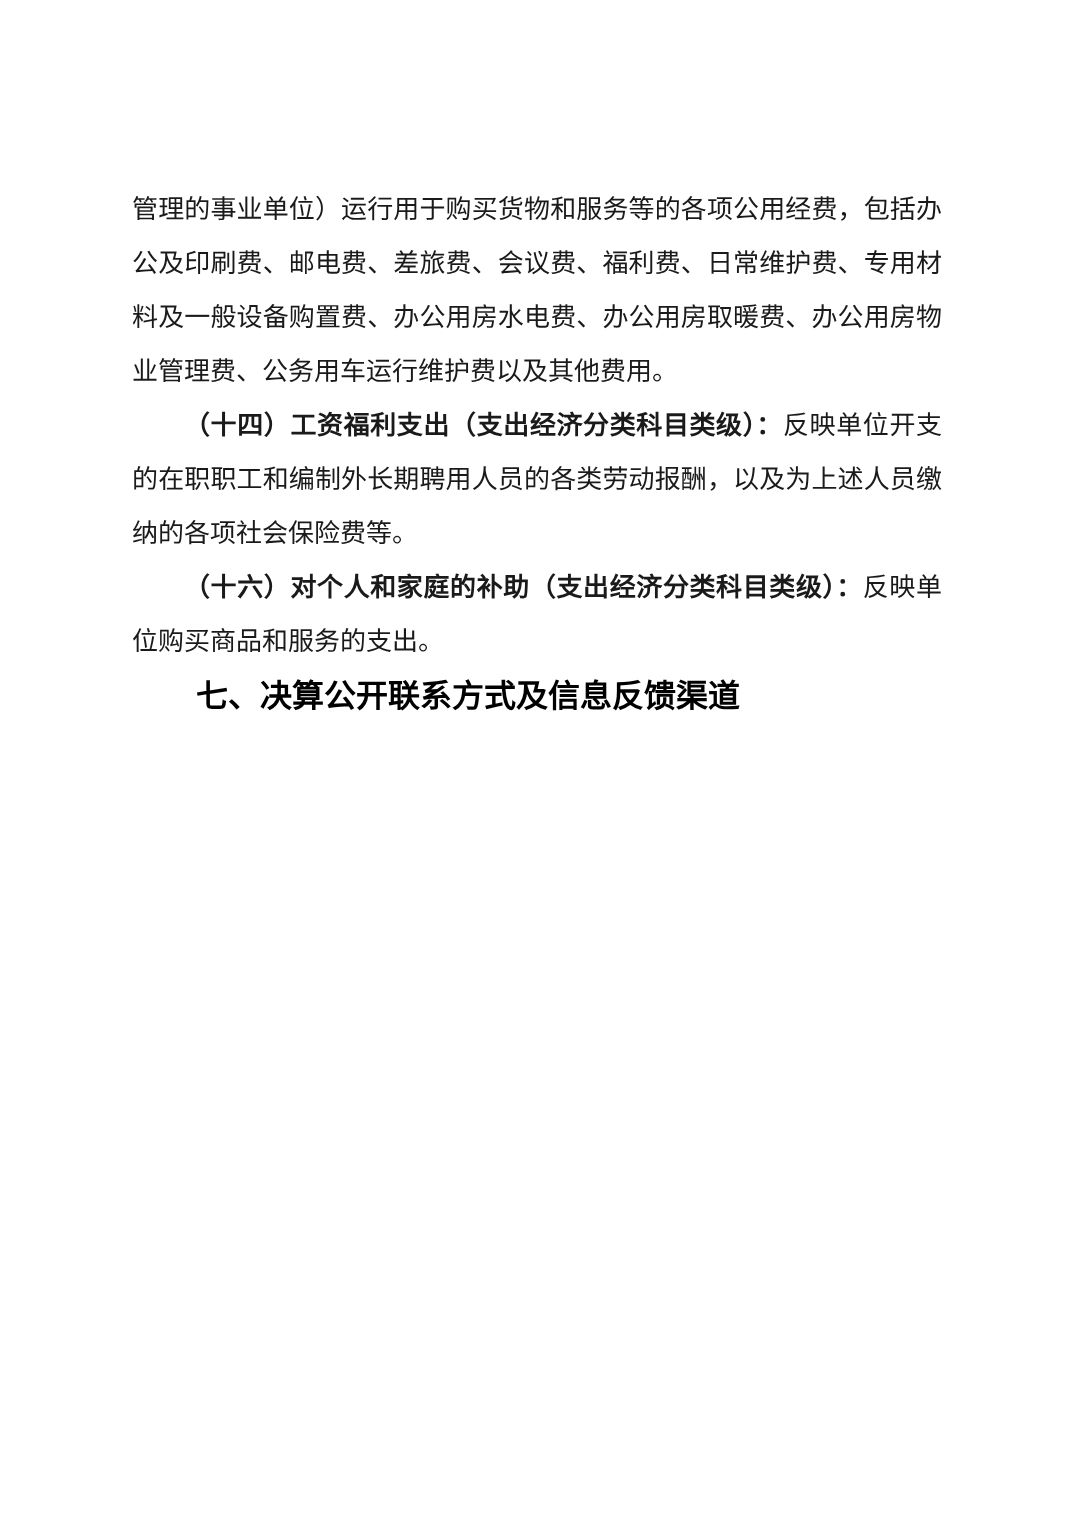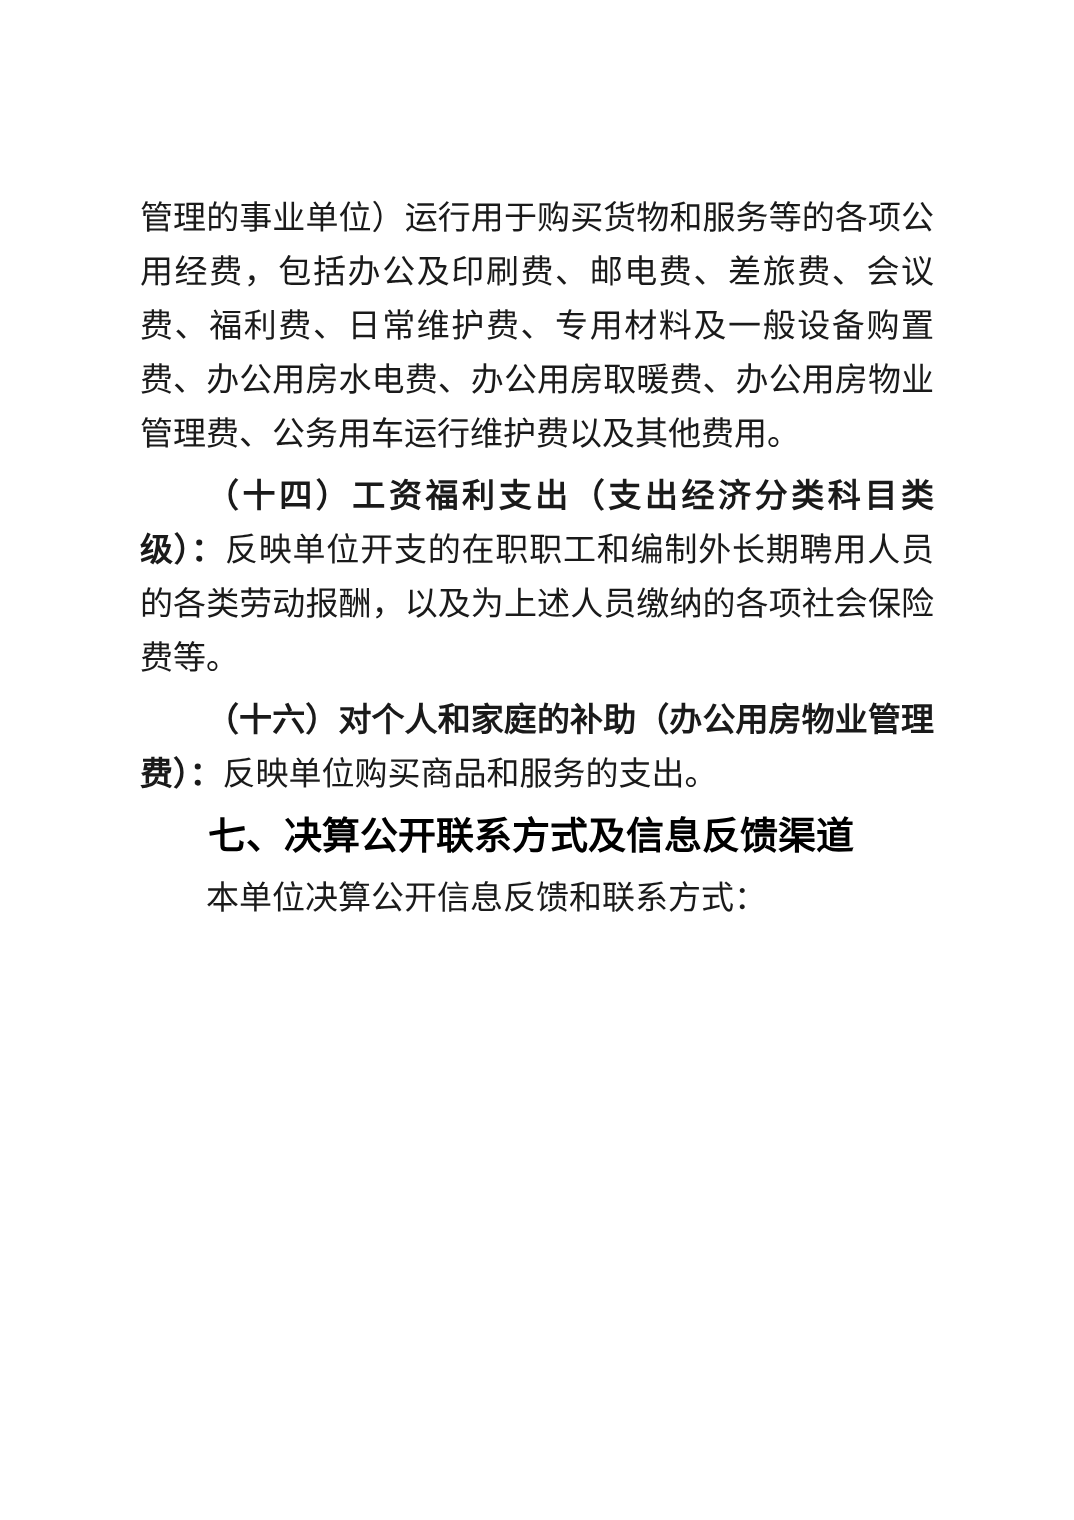--- a/index.html
+++ b/index.html
@@ -16,56 +16,55 @@
     font-family: "Liberation Serif", "DejaVu Serif", serif;
   }
   .textblock {
     position: absolute;
     left: 132px;
     top: 183px;
     width: 810px;
     color: #1a1a1a;
   }
   .para {
-    margin: 8px;
-    font-size: 33px;
+    margin: 0;
+    font-size: 26px;
     line-height: 54px;
     text-align: justify;
     letter-spacing: 0;
   }
   .indent {
     text-indent: 2em;
   }
   .lead {
     font-weight: 700;
   }
   .heading {
     margin: 0;
     font-family: "Liberation Sans", "DejaVu Sans", sans-serif;
     font-weight: 700;
-    font-size: 38px;
+    font-size: 32px;
     line-height: 54px;
     color: #000000;
     text-indent: 2em;
     text-align: left;
   }
 </style>
 </head>
 <body>
 
 <main class="sheet">
   <div class="textblock">
 
     <p class="para"><span class="lead"></span><span>管理的事业单位）运行用于购买货物和服务等的各项公用经费，包括办公及印刷费、邮电费、差旅费、会议费、福利费、日常维护费、专用材料及一般设备购置费、办公用房水电费、办公用房取暖费、办公用房物业管理费、公务用车运行维护费以及其他费用。</span></p>
 
     <p class="para indent"><span class="lead">（十四）工资福利支出（支出经济分类科目类级）：</span><span>反映单位开支的在职职工和编制外长期聘用人员的各类劳动报酬，以及为上述人员缴纳的各项社会保险费等。</span></p>
 
 
-    <p class="para indent"><span class="lead">（十六）对个人和家庭的补助（办公用房物业管理费）：</span><span>反映单位购买商品和服务的支出。</span></p>
+    <p class="para indent"><span class="lead">（十六）对个人和家庭的补助（支出经济分类科目类级）：</span><span>反映单位购买商品和服务的支出。</span></p>
 
 
     <h2 class="heading">七、决算公开联系方式及信息反馈渠道</h2>
 
-    <p class="para indent">本单位决算公开信息反馈和联系方式：</p>
 
 
   </div>
 </main>
 
 </body></html>

